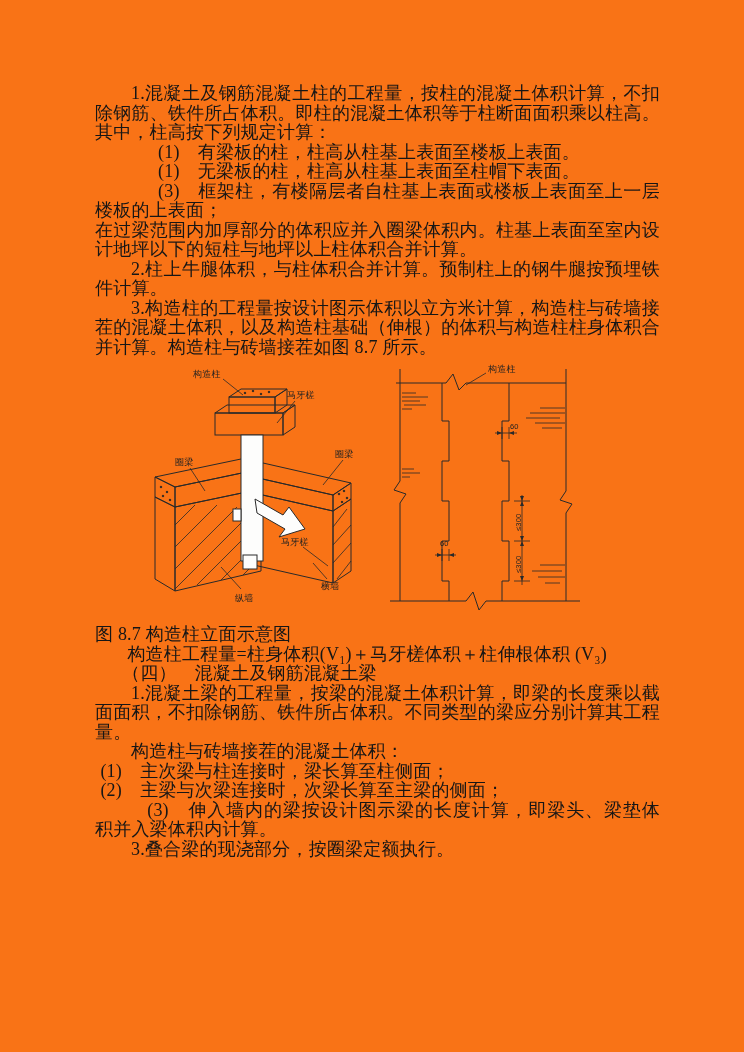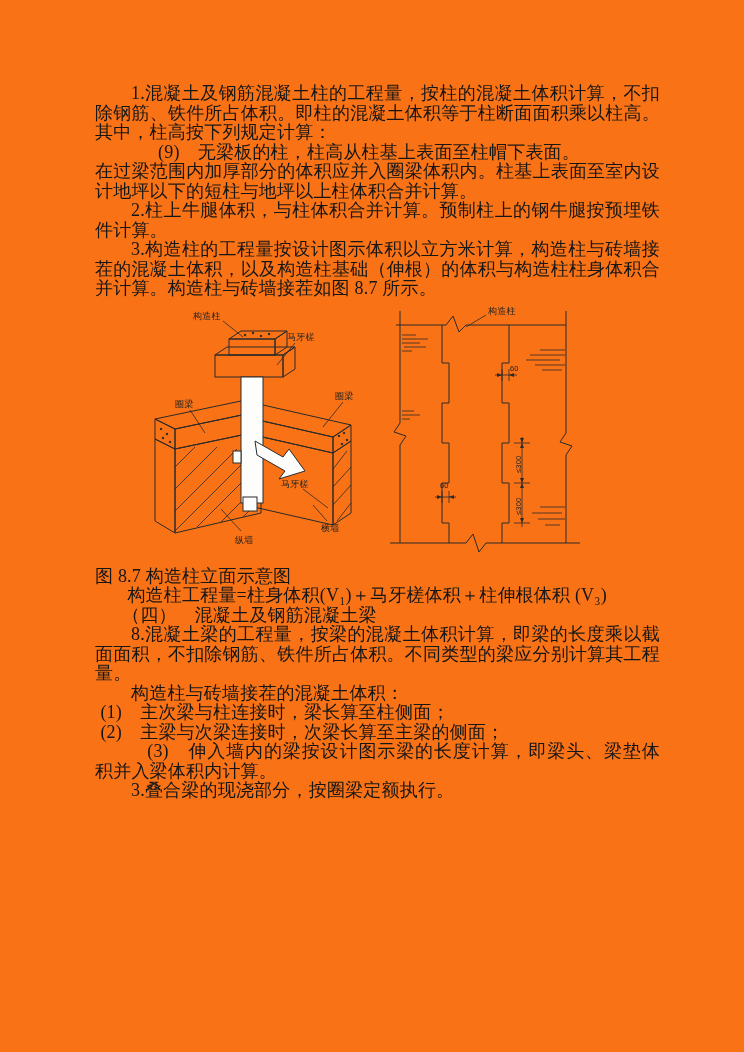--- a/index.html
+++ b/index.html
@@ -40,21 +40,23 @@
   .lbl{font-size:9px;}
   .dim{font-size:7.5px;}
 </style>
 </head>
 <body>
 
 <div class="page">
   <div class="content">
 
     <p class="para i2">1.混凝土及钢筋混凝土柱的工程量，按柱的混凝土体积计算，不扣除钢筋、铁件所占体积。即柱的混凝土体积等于柱断面面积乘以柱高。其中，柱高按下列规定计算：</p>
-    <p class="para i35">(9)　无梁板的柱，柱高从柱基上表面至柱帽下表面。</p>
+    <p class="para i35">(1)　有梁板的柱，柱高从柱基上表面至楼板上表面。</p>
+    <p class="para i35">(1)　无梁板的柱，柱高从柱基上表面至柱帽下表面。</p>
+    <p class="para i35">(3)　框架柱，有楼隔层者自柱基上表面或楼板上表面至上一层楼板的上表面；</p>
     <p class="para i0">在过梁范围内加厚部分的体积应并入圈梁体积内。柱基上表面至室内设计地坪以下的短柱与地坪以上柱体积合并计算。</p>
     <p class="para i2">2.柱上牛腿体积，与柱体积合并计算。预制柱上的钢牛腿按预埋铁件计算。</p>
     <p class="para i2">3.构造柱的工程量按设计图示体积以立方米计算，构造柱与砖墙接茬的混凝土体积，以及构造柱基础（伸根）的体积与构造柱柱身体积合并计算。构造柱与砖墙接茬如图 8.7 所示。</p>
 
     <div class="figure">
 
       <svg class="iso-svg" width="255" height="258" viewBox="0 0 255 258">
 
         <path class="ln" d="M84,36 L96,28 L142,28 L130,36 Z"></path>
         <rect class="ln" x="84" y="36" width="46" height="16"></rect>
@@ -190,21 +192,21 @@
         <text class="dim" transform="rotate(-90 128 200)" x="118" y="203">≤300</text>
 
         <path class="lnt" d="M96,10 L76,22"></path>
         <text class="lbl" x="98" y="9">构造柱</text>
       </svg>
     </div>
 
     <p class="caption">图 8.7 构造柱立面示意图</p>
     <p class="para i18">构造柱工程量=柱身体积(V₁)＋马牙槎体积＋柱伸根体积 (V₃)</p>
     <p class="para i15">（四）　混凝土及钢筋混凝土梁</p>
-    <p class="para i2">8.混凝土梁的工程量，按梁的混凝土体积计算，即梁的长度乘以截面面积，不扣除钢筋、铁件所占体积。不同类型的梁应分别计算其工程量。</p>
+    <p class="para i2">1.混凝土梁的工程量，按梁的混凝土体积计算，即梁的长度乘以截面面积，不扣除钢筋、铁件所占体积。不同类型的梁应分别计算其工程量。</p>
     <p class="para i2">构造柱与砖墙接茬的混凝土体积：</p>
     <p class="para i02">(1)　主次梁与柱连接时，梁长算至柱侧面；</p>
     <p class="para i02">(2)　主梁与次梁连接时，次梁长算至主梁的侧面；</p>
     <p class="para i3">(3)　伸入墙内的梁按设计图示梁的长度计算，即梁头、梁垫体积并入梁体积内计算。</p>
     <p class="para i2">3.叠合梁的现浇部分，按圈梁定额执行。</p>
 
   </div>
 </div>
 
 </body></html>

